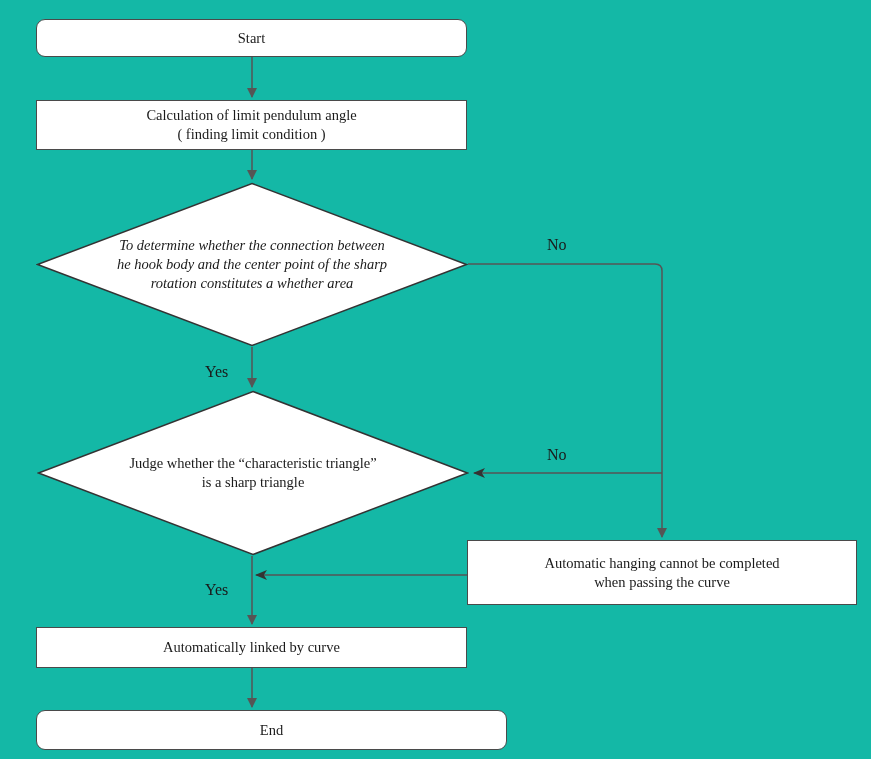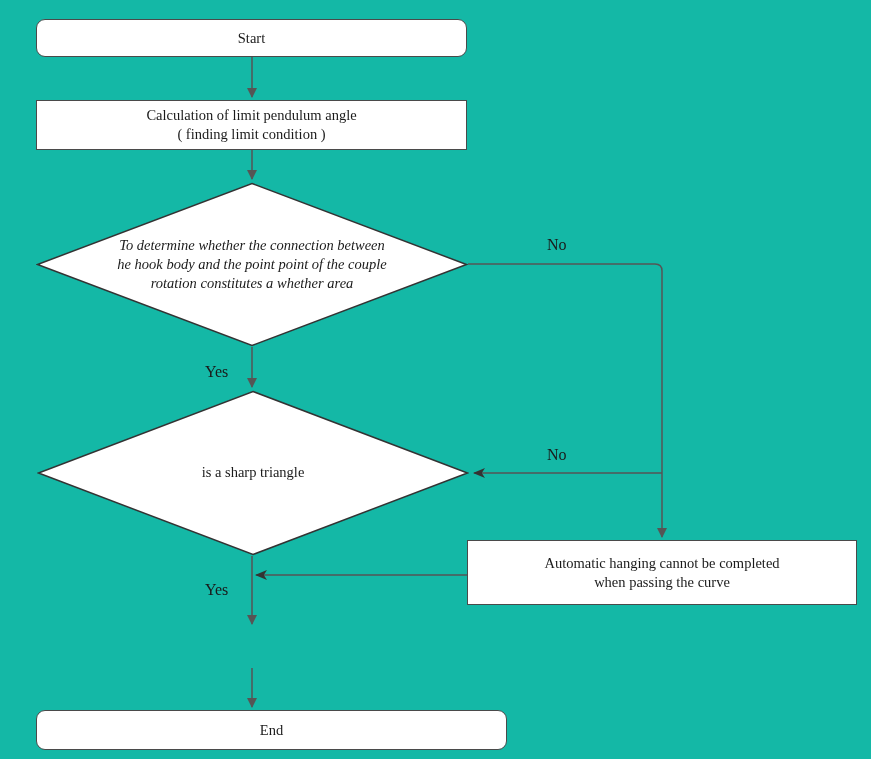--- a/index.html
+++ b/index.html
@@ -129,44 +129,48 @@
     </span>
   </div>
 
   <div class="diamond-wrap" style="left:36px; top:182px; width:432px; height:165px;font-style:italic;">
     <svg width="432" height="165" viewBox="0 0 432 165">
       <polygon points="216,1.5 430.5,82.5 216,163.5 1.5,82.5" fill="#ffffff" stroke="#333333" stroke-width="1.5"></polygon>
     </svg>
     <div class="diamond-label">
       <span>
         <span class="txt-line">To determine whether the connection between</span>
-        <span class="txt-line">he hook body and the point point of the couple</span>
+        <span class="txt-line">he hook body and the center point of the sharp</span>
         <span class="txt-line">rotation constitutes a whether area</span>
       </span>
     </div>
   </div>
 
   <div class="diamond-wrap" style="left:37px; top:390px; width:432px; height:166px;">
     <svg width="432" height="166" viewBox="0 0 432 166">
       <polygon points="216,1.5 430.5,83 216,164.5 1.5,83" fill="#ffffff" stroke="#333333" stroke-width="1.5"></polygon>
     </svg>
     <div class="diamond-label">
       <span>
+        <span class="txt-line">Judge whether the “characteristic triangle”</span>
         <span class="txt-line">is a sharp triangle</span>
       </span>
     </div>
   </div>
 
   <div class="node rect" style="left:467px; top:540px; width:390px; height:65px;">
     <span>
       <span class="txt-line">Automatic hanging cannot be completed</span>
       <span class="txt-line">when passing the curve</span>
     </span>
   </div>
 
+  <div class="node rect" style="left:36px; top:627px; width:431px; height:41px;">
+    <span>Automatically linked by curve</span>
+  </div>
 
   <div class="node rounded" style="left:36px; top:710px; width:471px; height:40px;">
     <span>End</span>
   </div>
 
   <div class="edge-label" style="left:547px; top:236px;">No</div>
 
   <div class="edge-label" style="left:205px; top:363px;">Yes</div>
 
   <div class="edge-label" style="left:547px; top:446px;">No</div>

